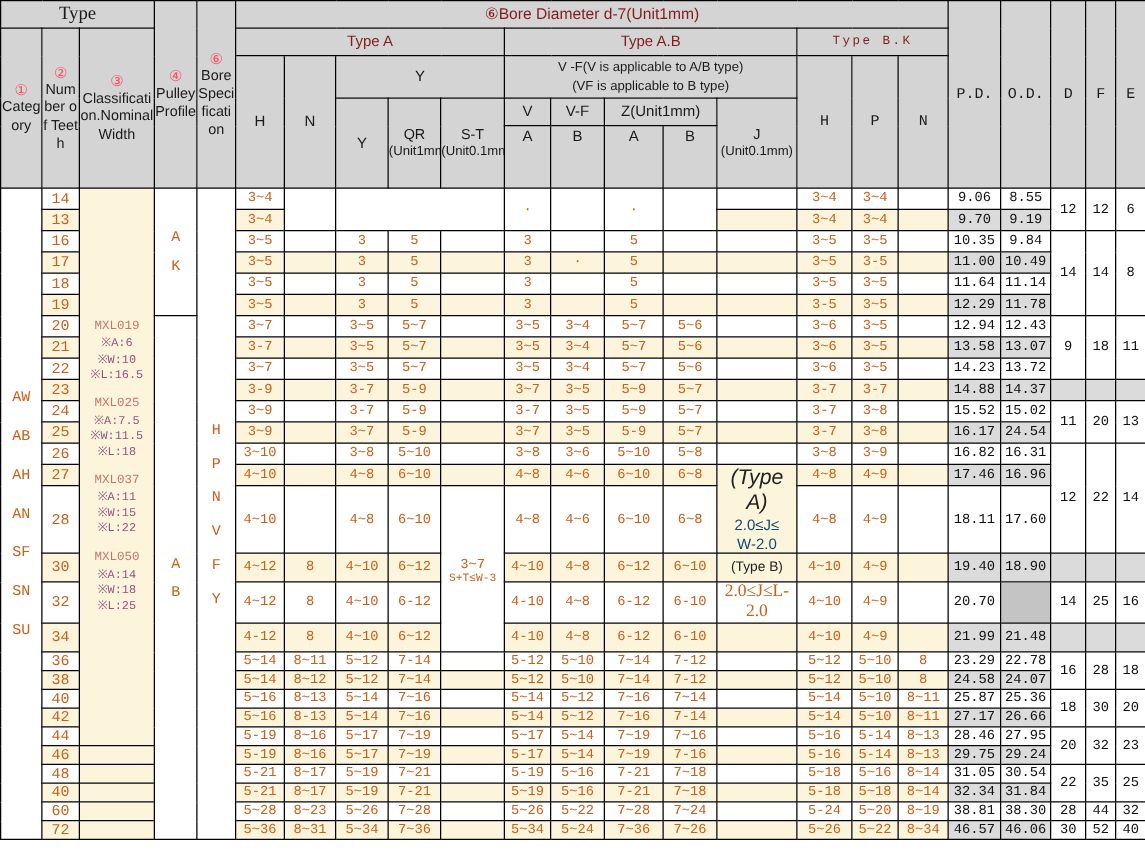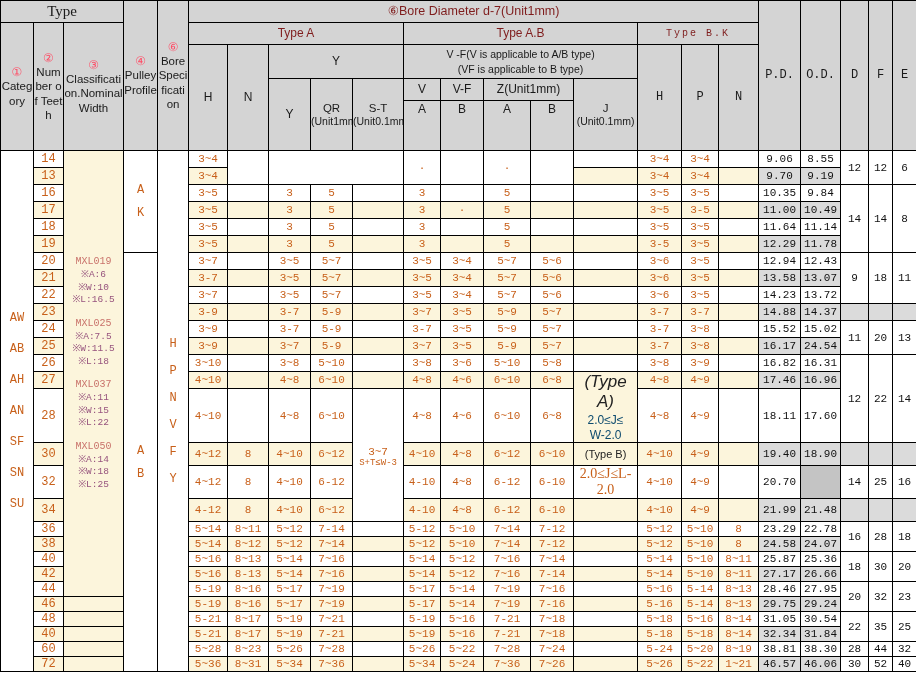--- a/index.html
+++ b/index.html
@@ -730,21 +730,21 @@
           <td class="y">5~34</td>
           <td class="y">7~36</td>
           <td class="y"></td>
           <td class="y">5~34</td>
           <td class="y">5~24</td>
           <td class="y">7~36</td>
           <td class="y">7~26</td>
           <td class="y"></td>
           <td class="y">5~26</td>
           <td class="y">5~22</td>
-          <td class="y">1~21</td>
+          <td class="y">8~34</td>
           <td class="blk g">46.57</td>
           <td class="blk g">46.06</td>
           <td rowspan="1" class="blk w">30</td>
           <td rowspan="1" class="blk w">52</td>
           <td rowspan="1" class="blk w">40</td>
         </tr>
       </tbody>
 </table>
 
 </div>

